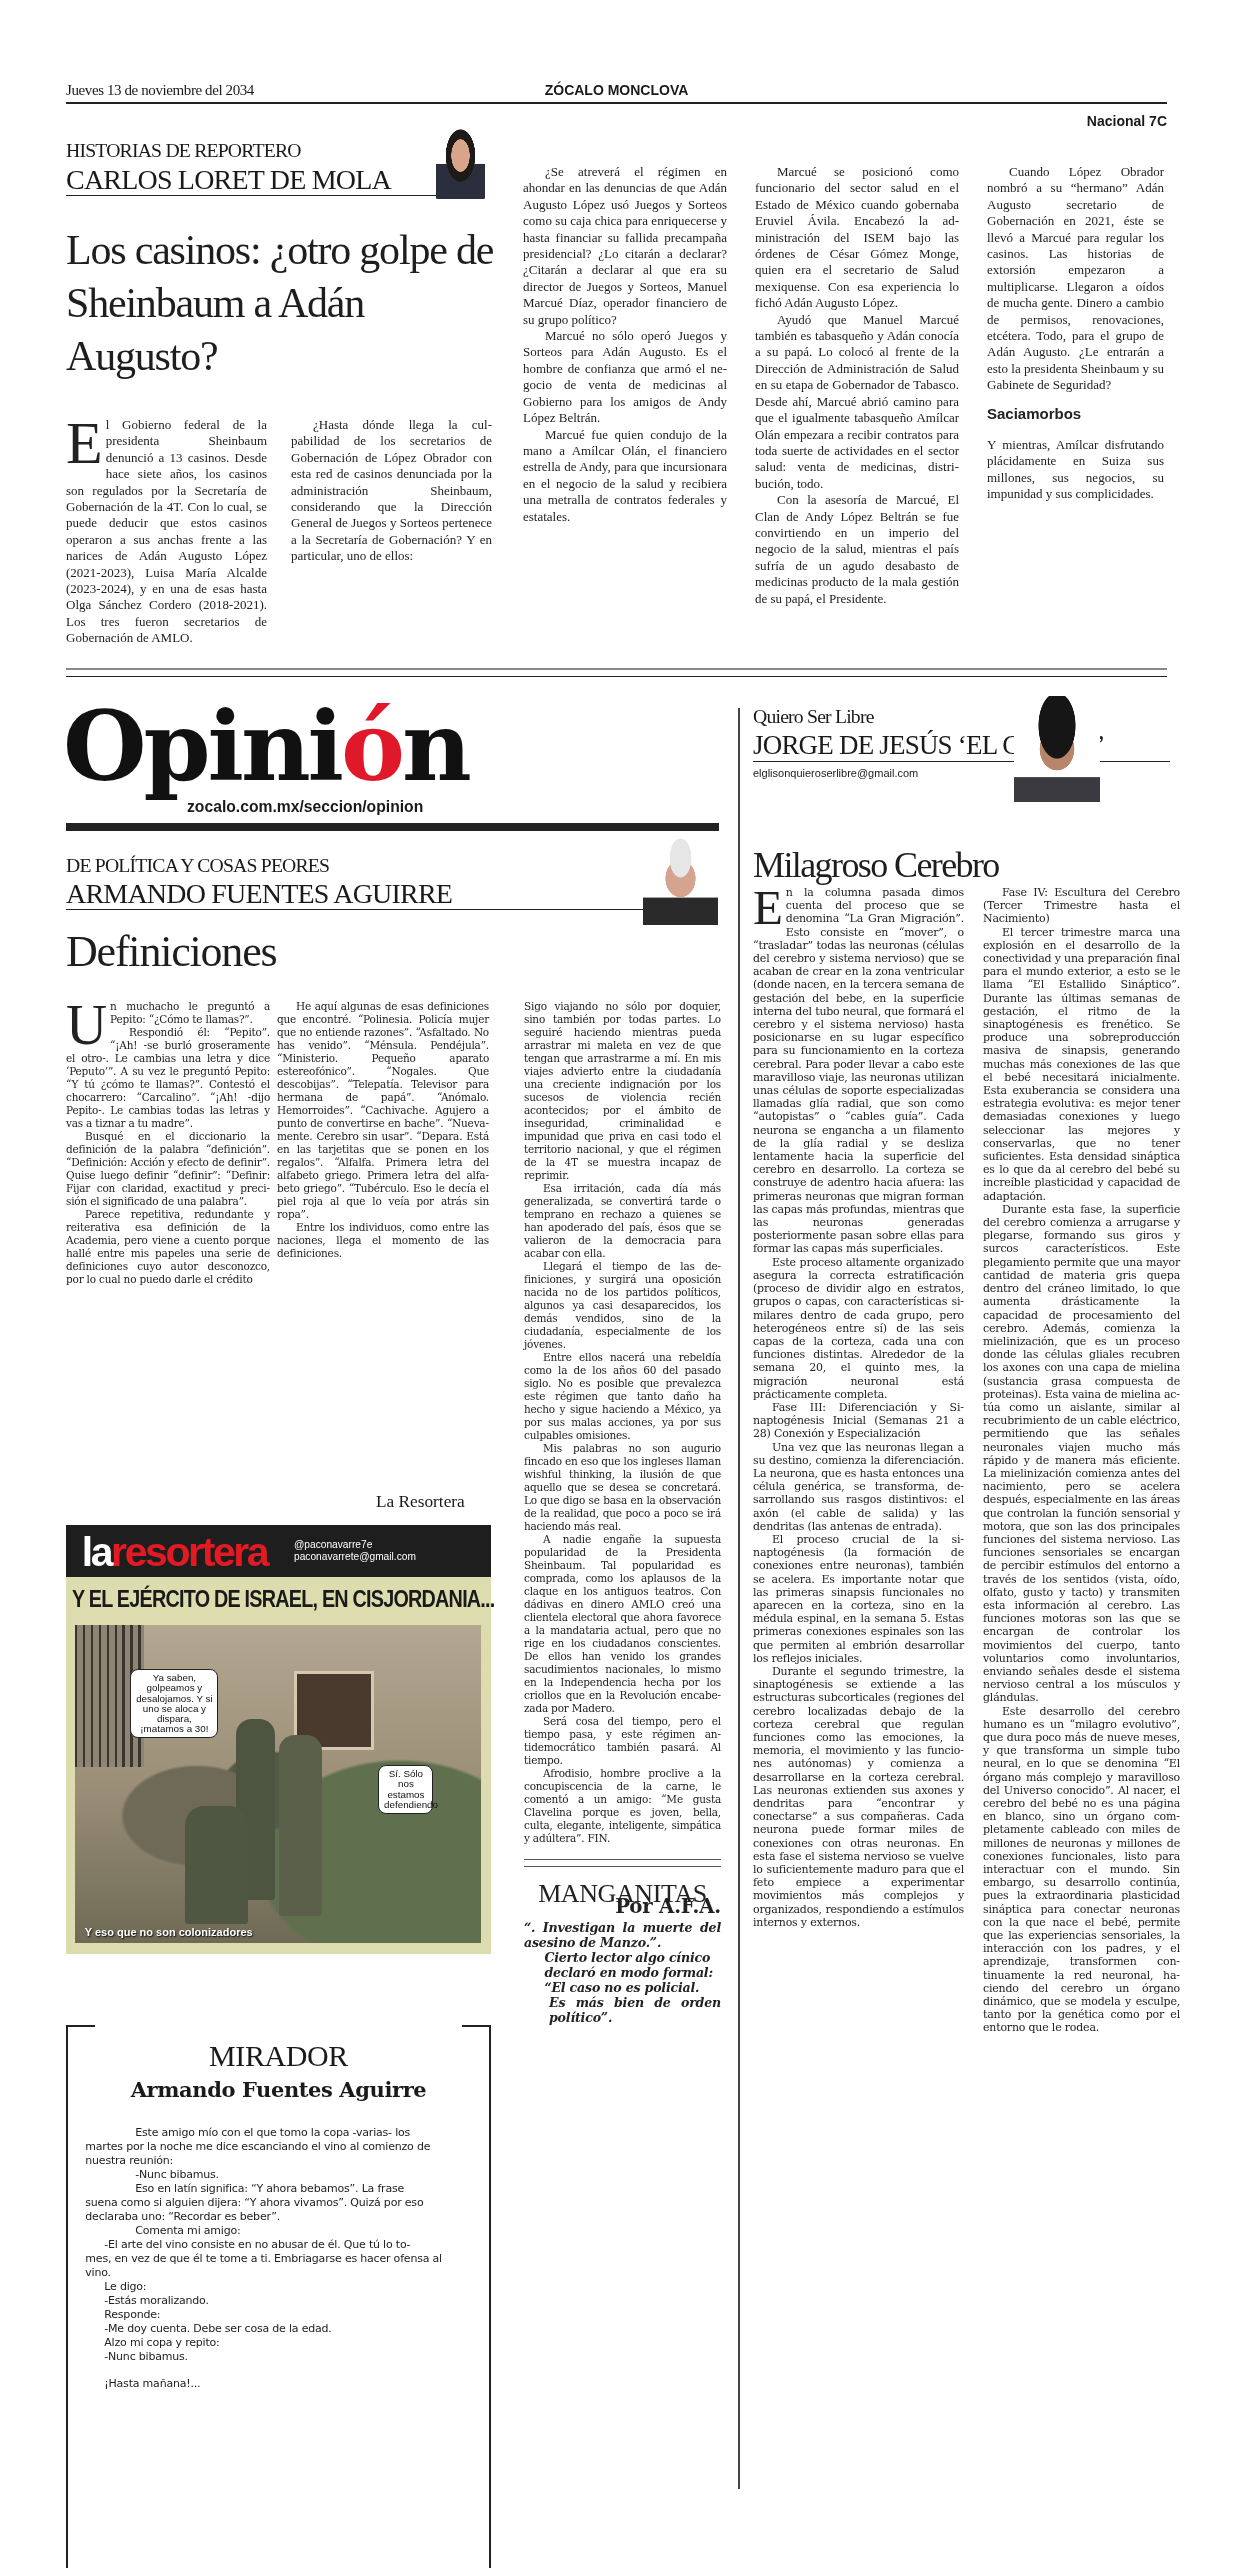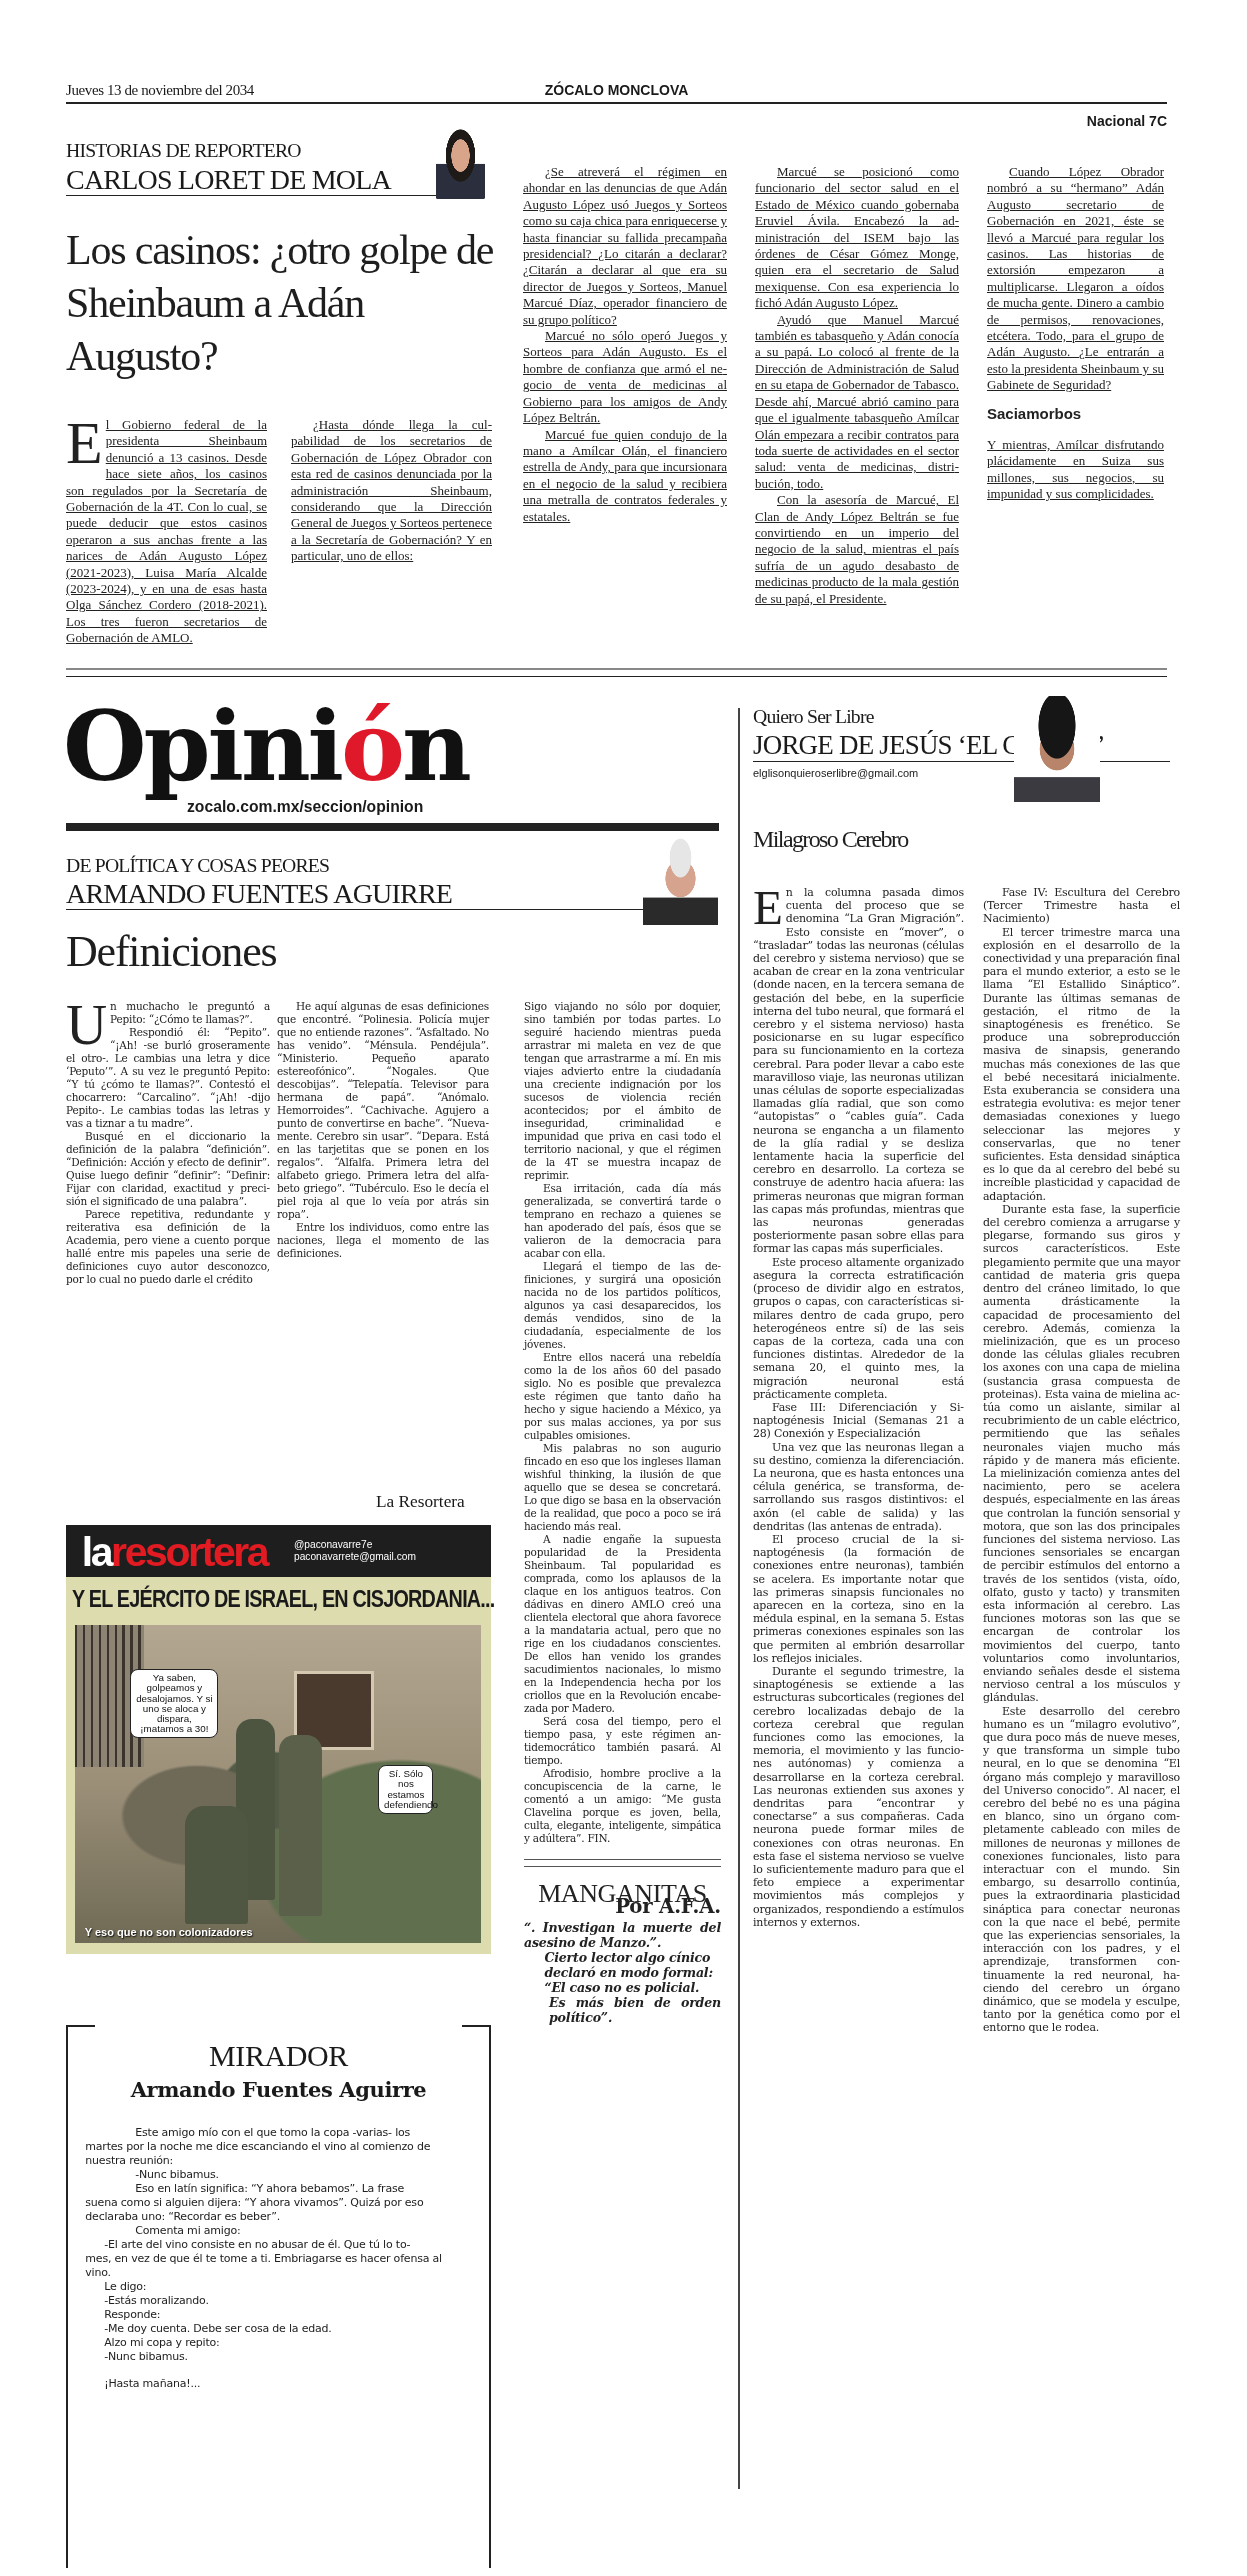--- a/index.html
+++ b/index.html
@@ -12,21 +12,21 @@
   .topbar .date { position: absolute; left: 0; top: 3.1px; font-family: "Liberation Serif", serif; font-size: 15px; letter-spacing: -0.4px; }
   .topbar .paper { position: absolute; left: 0; right: 0; top: 3.1px; text-align: center; font-family: "Liberation Sans", sans-serif; font-weight: bold; font-size: 14px; }
   .topbar .section { position: absolute; right: 0; top: 3.1px; font-family: "Liberation Sans", sans-serif; font-weight: bold; font-size: 14px; margin-top: 31px; }
 
   
   .kicker { font-family: "Liberation Serif", serif; font-size: 19.7px; letter-spacing: -0.8px; line-height: 22px; }
   .author { font-family: "Liberation Serif", serif; font-size: 28px; letter-spacing: -0.8px; line-height: 31px; border-bottom: 1.2px solid #222; }
   .headline { font-family: "Liberation Serif", serif; color: #1e1e1e; letter-spacing: -1.2px; }
 
   .body-text { font-family: "Liberation Serif", serif; font-size: 13px; line-height: 16.4px; text-align: justify; hyphens: manual; color: #222; }
-  .body-text p { text-indent: 22px; text-decoration: underline; }
+  .body-text p { text-indent: 22px; }
   .body-text p.noindent { text-indent: 0; }
   .dropcap { float: left; font-size: 60px; line-height: 47px; padding-right: 3.1px; margin-top: 3.1px; font-family: "Liberation Serif", serif; }
 
   .dejavu-text { font-family: "DejaVu Serif", serif; font-size: 10.5px; line-height: 13px; text-align: justify; color: #222; letter-spacing: -0.2px; }
   .dejavu-text p { text-indent: 19px; }
 
   .photo { background: radial-gradient(ellipse at 50% 40%, #d9a98a 0 30%, #2a1f1a 31% 45%, #3a3a44 46% 100%); border-radius: 1.6px; }
   .rule { background: #666; }
 
   
@@ -199,21 +199,21 @@
     <p class="ind1">¡Hasta mañana!...</p>
   </div>
 </div>
 
 <div class="vline" style="left:738px; top:708px; height:1781px;"></div>
 
 <div class="abs kicker" style="left:753px; top:705px; font-size:19.7px;">Quiero Ser Libre</div>
 <div class="abs author" style="left:753px; top:730px; width:417px; font-size:27px;">JORGE DE JESÚS ‘EL GLISON’</div>
 <div class="abs" style="left:753px; top:767px; font-family:'Liberation Sans',sans-serif; font-size:11px;">elglisonquieroserlibre@gmail.com</div>
 <div class="abs" style="left:1014px; top:696px; width:86px; height:106px; background: radial-gradient(ellipse at 50% 28%, #161616 0 30%, transparent 31%), radial-gradient(ellipse at 50% 50%, #b8846a 0 28%, transparent 29%), linear-gradient(180deg, #fff 0 76%, #3a3a40 77% 100%);"></div>
-<div class="abs headline" style="left:753px; top:818px; font-size:24px; line-height:42px; letter-spacing:-1.6px;">Milagroso Cerebro</div>
+<div class="abs headline" style="left:753px; top:844px; font-size:36px; line-height:42px; letter-spacing:-1.6px;">Milagroso Cerebro</div>
 
 <div class="abs dejavu-text" style="left:753px; top:886px; width:211px; font-size:11px; line-height:13.2px;">
   <p style="text-indent:0"><span class="dropcap" style="font-size:49px; line-height:38px;">E</span><span>n la columna pasada di­mos cuenta del proceso que se denomina “La Gran Migración”. Esto consiste en “mover”, o “trasladar” todas las neuronas (células del cerebro y sistema nervioso) que se aca­ban de crear en la zona ventricu­lar (donde nacen, en la tercera semana de gestación del bebe, en la superficie interna del tubo neural, que formará el cerebro y el sistema nervioso) hasta posi­cionarse en su lugar específico para su funcionamiento en la corteza cerebral. Para poder lle­var a cabo este maravilloso viaje, las neuronas utilizan unas célu­las de soporte especializadas lla­madas glía radial, que son como “autopistas” o “cables guía”. Cada neurona se engancha a un fila­mento de la glía radial y se des­liza lentamente hacia la superfi­cie del cerebro en desarrollo. La corteza se construye de aden­tro hacia afuera: las primeras neuronas que migran forman las capas más profundas, mien­tras que las neuronas genera­das posteriormente pasan so­bre ellas para formar las capas más superficiales.</span></p>
   <p>Este proceso altamente or­ganizado asegura la correcta estratificación (proceso de di­vidir algo en estratos, grupos o capas, con características si­milares dentro de cada grupo, pero heterogéneos entre sí) de las seis capas de la corteza, ca­da una con funciones distintas. Alrededor de la semana 20, el quinto mes, la migración neu­ronal está prácticamente com­pleta.</p>
   <p>Fase III: Diferenciación y Si­naptogénesis Inicial (Semanas 21 a 28) Conexión y Especiali­zación</p>
   <p>Una vez que las neuronas llegan a su destino, comienza la diferenciación. La neurona, que es hasta entonces una cé­lula genérica, se transforma, de­sarrollando sus rasgos distinti­vos: el axón (el cable de salida) y las dendritas (las antenas de entrada).</p>
   <p>El proceso crucial de la si­naptogénesis (la formación de conexiones entre neuronas), también se acelera. Es impor­tante notar que las primeras si­napsis funcionales no aparecen en la corteza, sino en la médu­la espinal, en la semana 5. Es­tas primeras conexiones espi­nales son las que permiten al embrión desarrollar los refle­jos iniciales.</p>
   <p>Durante el segundo trimes­tre, la sinaptogénesis se extien­de a las estructuras subcor­ticales (regiones del cerebro localizadas debajo de la corteza cerebral que regulan funciones como las emociones, la memo­ria, el movimiento y las funcio­nes autónomas) y comienza a desarrollarse en la corteza ce­rebral. Las neuronas extienden sus axones y dendritas para “en­contrar y conectarse” a sus com­pañeras. Cada neurona puede formar miles de conexiones con otras neuronas. En esta fase el sistema nervioso se vuelve lo su­ficientemente maduro para que el feto empiece a experimentar movimientos más complejos y organizados, respondiendo a estímulos internos y externos.</p>
 </div>
 <div class="abs dejavu-text" style="left:983px; top:886px; width:197px; font-size:11px; line-height:13.2px;">

